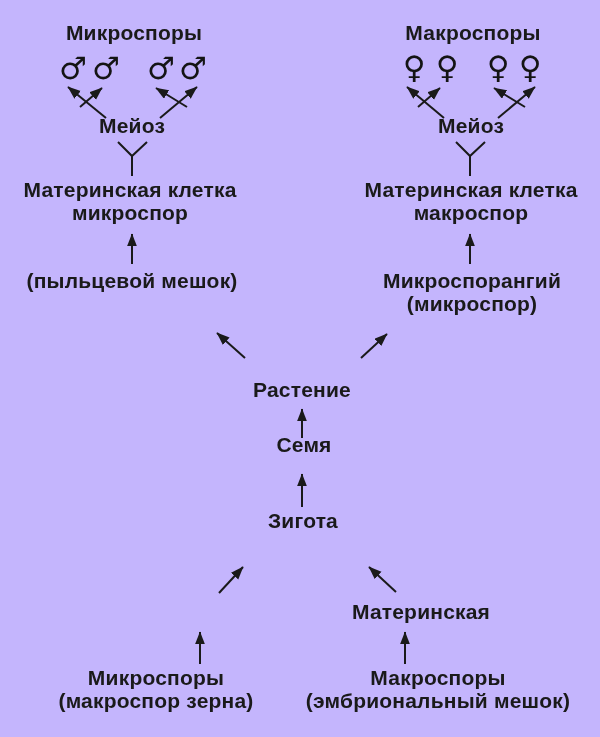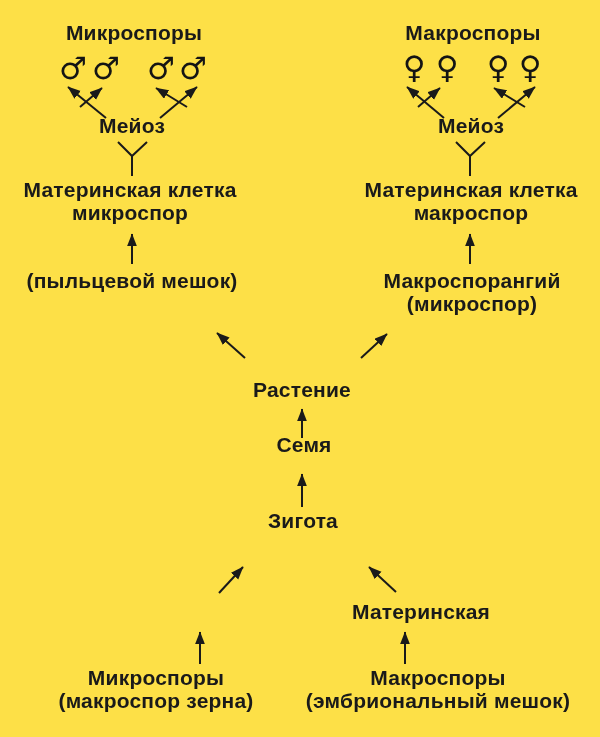--- a/index.html
+++ b/index.html
@@ -4,21 +4,21 @@
 <style>
   html, body {
     margin: 0;
     padding: 0;
     background: #ffffff;
   }
   .canvas {
     position: relative;
     width: 600px;
     height: 737px;
-    background: #fde047;
+    background: #c4b5fd;
     overflow: hidden;
   }
   .arrows {
     position: absolute;
     left: 0;
     top: 0;
   }
   .label {
     position: absolute;
     transform: translateX(-50%);
@@ -112,21 +112,21 @@
   </div>
   <div class="label" style="left:471px; top:178px">
     <div>Материнская клетка</div>
     <div>макроспор</div>
   </div>
 
   <div class="label" style="left:132px; top:269px">
     <div>(пыльцевой мешок)</div>
   </div>
   <div class="label" style="left:472px; top:269px">
-    <div>Макроспорангий</div>
+    <div>Микроспорангий</div>
     <div>(микроспор)</div>
   </div>
 
   <div class="label" style="left:302px; top:378px">Растение</div>
   <div class="label" style="left:304px; top:433px">Семя</div>
   <div class="label" style="left:303px; top:509px">
     <div>Зигота</div>
   </div>
 
   <div class="label" style="left:421px; top:600px">Материнская</div>

